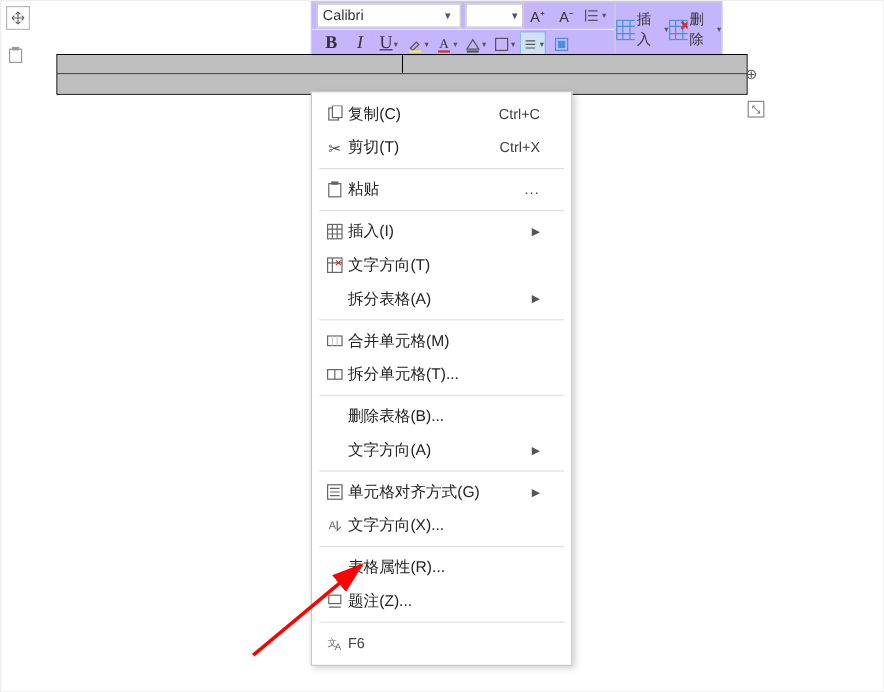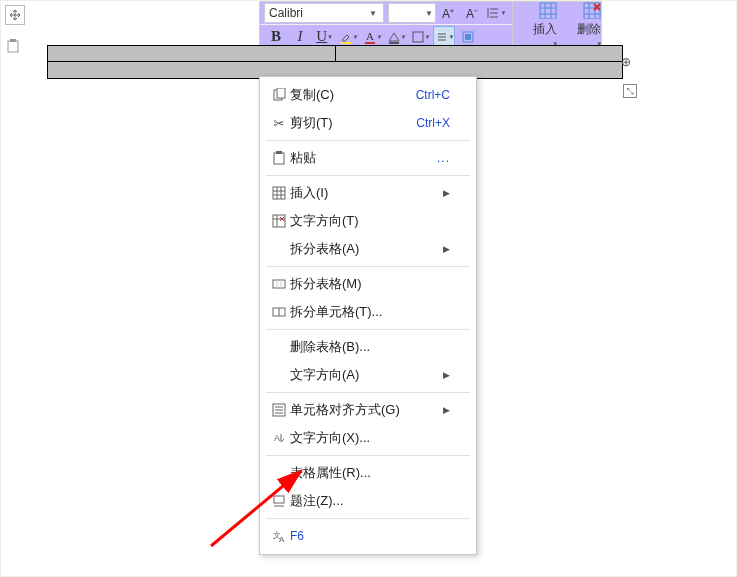--- a/index.html
+++ b/index.html
@@ -40,21 +40,21 @@
     min-width:22px; height:22px; display:flex; align-items:center; justify-content:center;
     margin:0 1px; position:relative; color:#333;
   }
   .ibtn .dd { font-size:7px; margin-left:1px; color:#555;}
   .bold{font-weight:bold;font-family:"Times New Roman",serif;font-size:15px;}
   .italic{font-style:italic;font-family:"Times New Roman",serif;font-size:15px;}
   .underline{text-decoration:underline;font-family:"Times New Roman",serif;font-size:15px;}
   .aplus{font-size:12px;}
   .ribbon-side{display:flex;}
   .side-btn{
-    width:44px; display:flex; flex-direction:column; align-items:flex-end; justify-content:center;
+    width:44px; display:flex; align-items:center; justify-content:center;
     font-size:12px; gap:2px;
   }
   .side-btn .dd{font-size:7px;color:#555;}
 
   
   .move-handle { position:absolute; left:4px; top:4px; width:20px; height:20px;
     border:1px solid #bbb; display:flex; align-items:center; justify-content:center;}
   .clip-icon { position:absolute; left:6px; top:38px; color:#888;}
 
   
@@ -80,21 +80,21 @@
   }
   .ctx .item{
     display:flex; align-items:center;
     height:28px; padding:0 26px 0 8px;
     font-size:13px; color:#222;
     position:relative;
   }
   .ctx .sep{height:1px;background:#e0e0e0;margin:3px 6px;}
   .ctx .ic{width:22px;display:flex;justify-content:center;color:#555;}
   .ctx .lab{flex:1;}
-  .ctx .sc{color:#1d4ed8;font-size:12px;}
+  .ctx .sc{color:#404040;font-size:12px;}
   .ctx .arrow{font-size:9px;color:#555;}
   .ctx .dots{letter-spacing:1px;}
 
   
   .red-arrow{
     position:absolute; left:205px; top:450px;
     width:105px; height:100px; pointer-events:none;
   }
 
   svg{display:block;}
@@ -285,21 +285,21 @@
     <span class="arrow">▶</span>
   </div>
   <div class="sep"></div>
   <div class="item">
     <span class="ic">
         <svg width="14" height="14">
           <rect x="1" y="3" width="12" height="8" fill="none" stroke="#666"></rect>
           <path d="M5 3 V11 M9 3 V11" stroke="#ccc"></path>
         </svg>
       </span>
-    <span class="lab">拆分表格(M)</span>
+    <span class="lab">合并单元格(M)</span>
   </div>
   <div class="item">
     <span class="ic">
         <svg width="14" height="14">
           <rect x="1" y="3" width="12" height="8" fill="none" stroke="#666"></rect>
           <path d="M7 3 V11" stroke="#666"></path>
         </svg>
       </span>
     <span class="lab">拆分单元格(T)...</span>
   </div>

